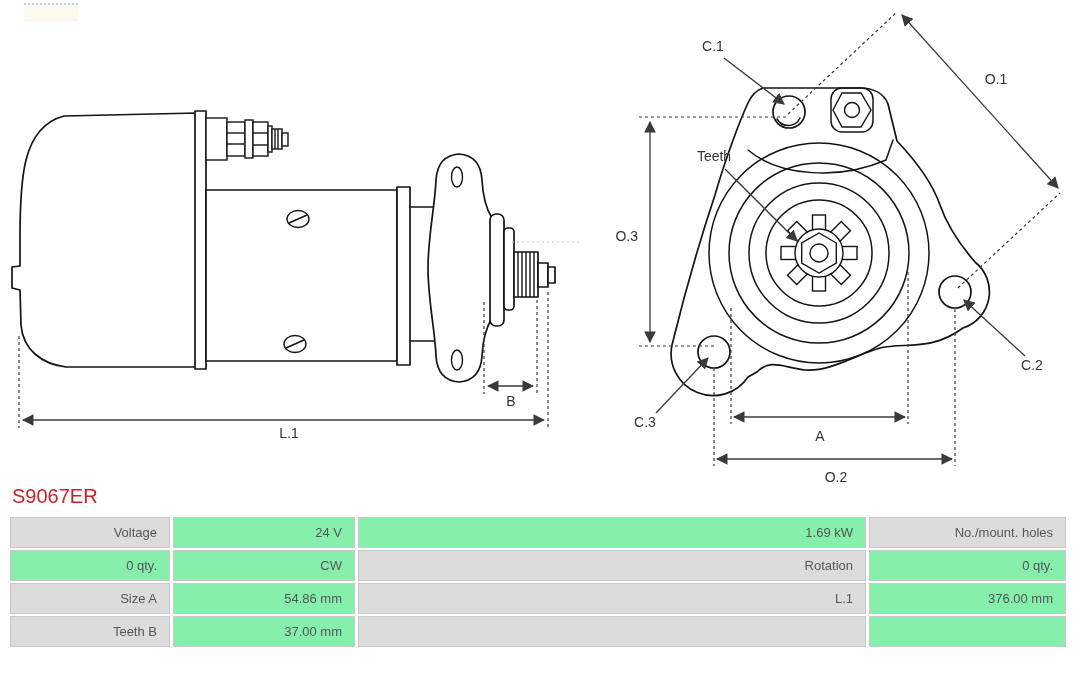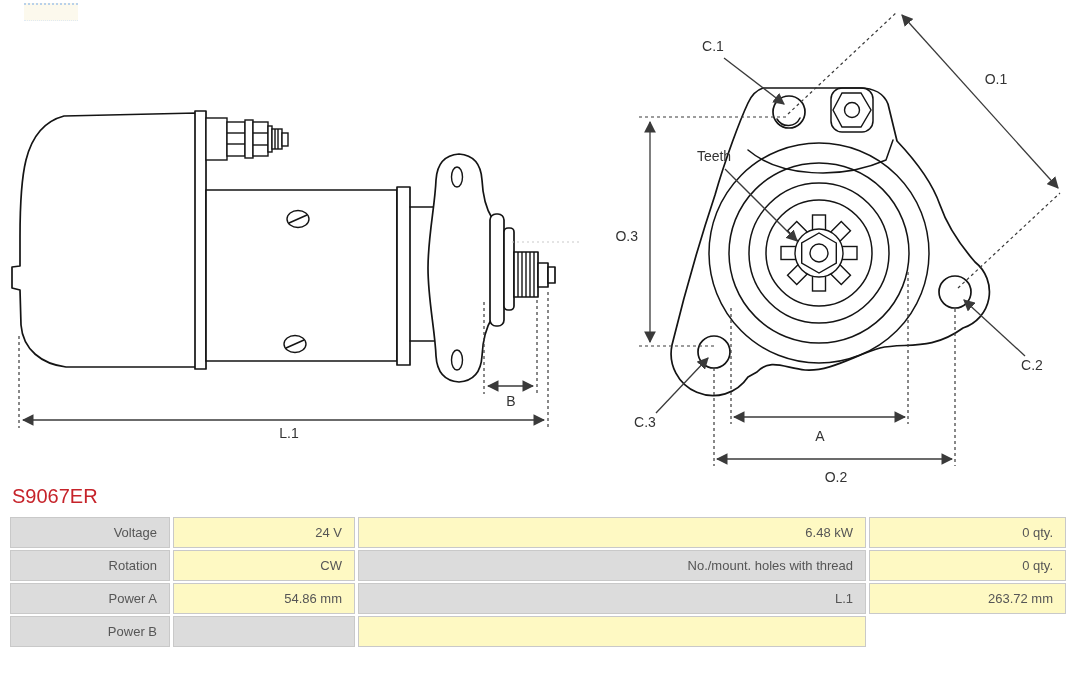--- a/index.html
+++ b/index.html
@@ -35,21 +35,21 @@
     column-gap:3px;row-gap:2px;
   }
   .cell{
     height:31px;box-sizing:border-box;
     border:1px solid #c9c9c9;
     font-size:13px;color:#565656;
     text-align:right;line-height:29px;
     padding:0 12px 0 4px;overflow:hidden;white-space:nowrap;
   }
   .cell.label{background:#dcdcdc;}
-  .cell.value{background:#fef9c3;}
+  .cell.value{background:#86efac;}
 </style>
 </head>
 <body>
 
 <div class="watermark"></div>
 
 <svg class="drawing" viewBox="0 0 1080 487">
   <defs>
     <marker id="ah" viewBox="0 0 10 10" refX="9" refY="5" markerWidth="9" markerHeight="9" orient="auto-start-reverse">
       <path d="M0,0 L10,5 L0,10 Z" fill="#3a3a3a"></path>
@@ -232,29 +232,30 @@
   </g>
 </svg>
 
 <div class="part-number">S9067ER</div>
 
 <div class="spec-table">
 
   <div class="cell label">Voltage</div>
   <div class="cell value">24 V</div>
 
-  <div class="cell value">6.48 kW</div>
+  <div class="cell value">1.69 kW</div>
+  <div class="cell label">No./mount. holes</div>
   <div class="cell value">0 qty.</div>
 
+  <div class="cell value">CW</div>
   <div class="cell label">Rotation</div>
-  <div class="cell value">CW</div>
-  <div class="cell label">No./mount. holes with thread</div>
   <div class="cell value">0 qty.</div>
 
-  <div class="cell label">Power A</div>
+  <div class="cell label">Size A</div>
   <div class="cell value">54.86 mm</div>
   <div class="cell label">L.1</div>
-  <div class="cell value">263.72 mm</div>
-
-  <div class="cell label">Power B</div>
+  <div class="cell value">376.00 mm</div>
+
+  <div class="cell label">Teeth B</div>
+  <div class="cell value">37.00 mm</div>
   <div class="cell label"></div>
   <div class="cell value"></div>
 </div>
 
 </body></html>

